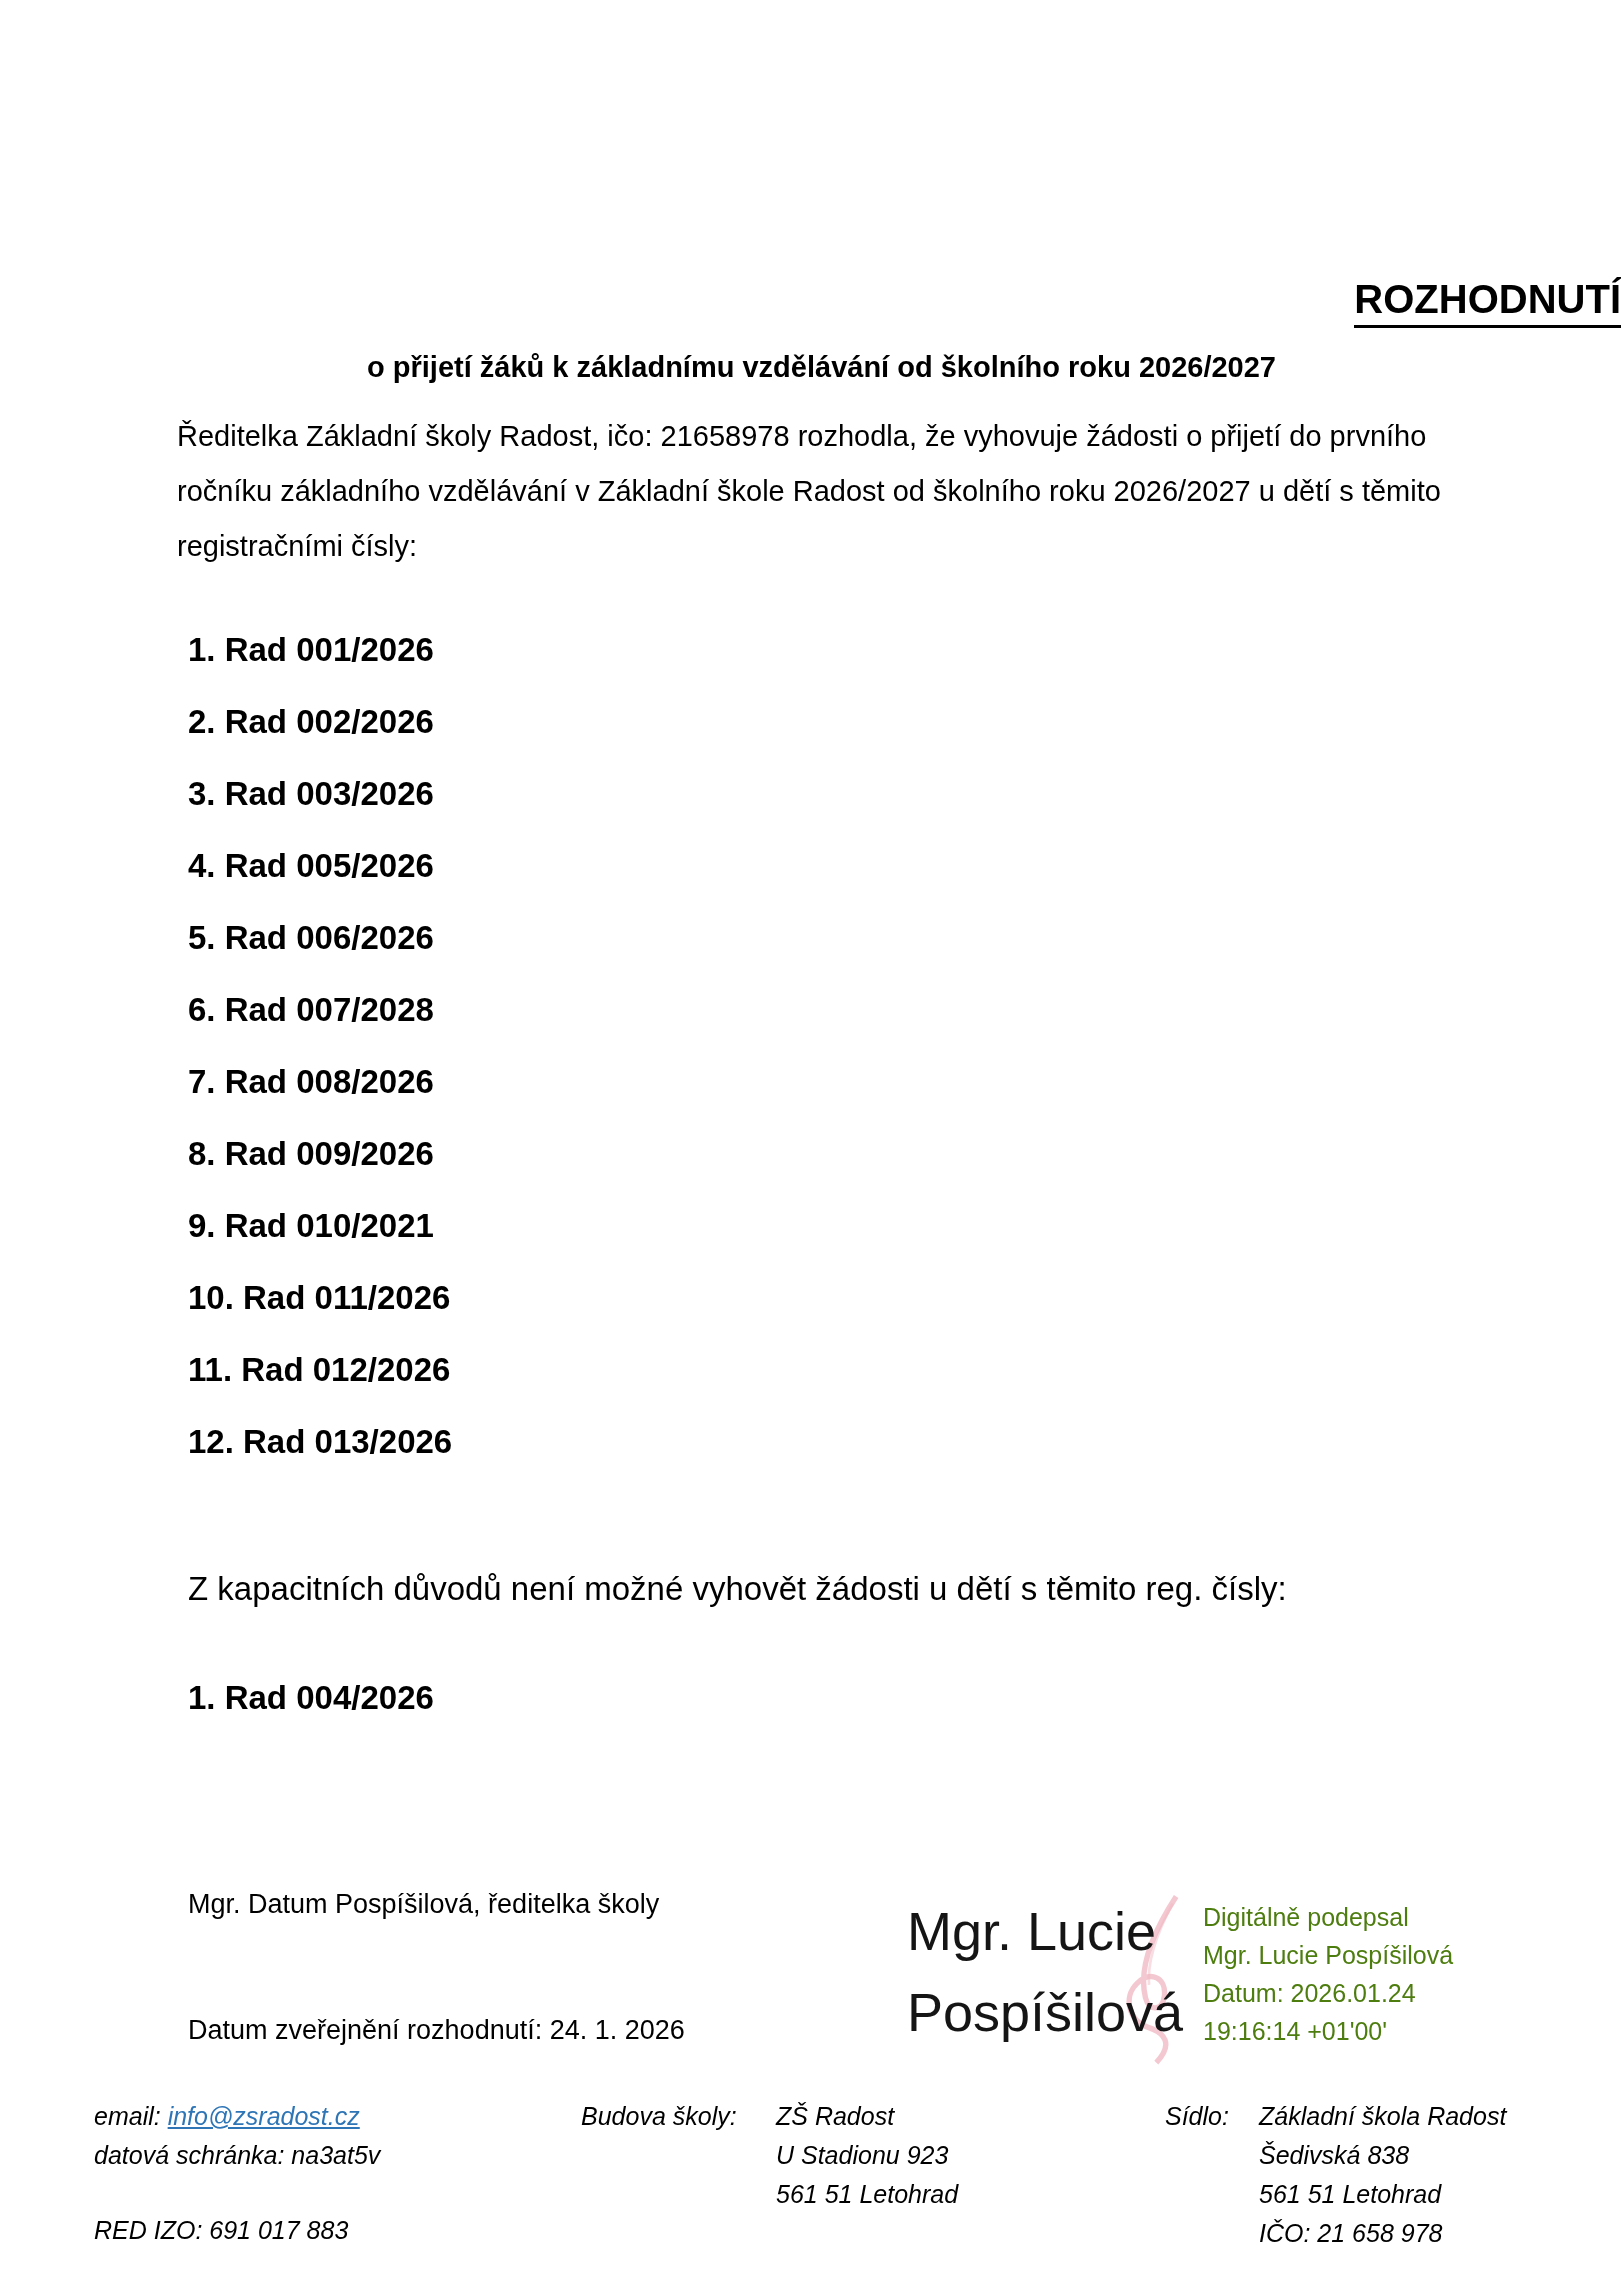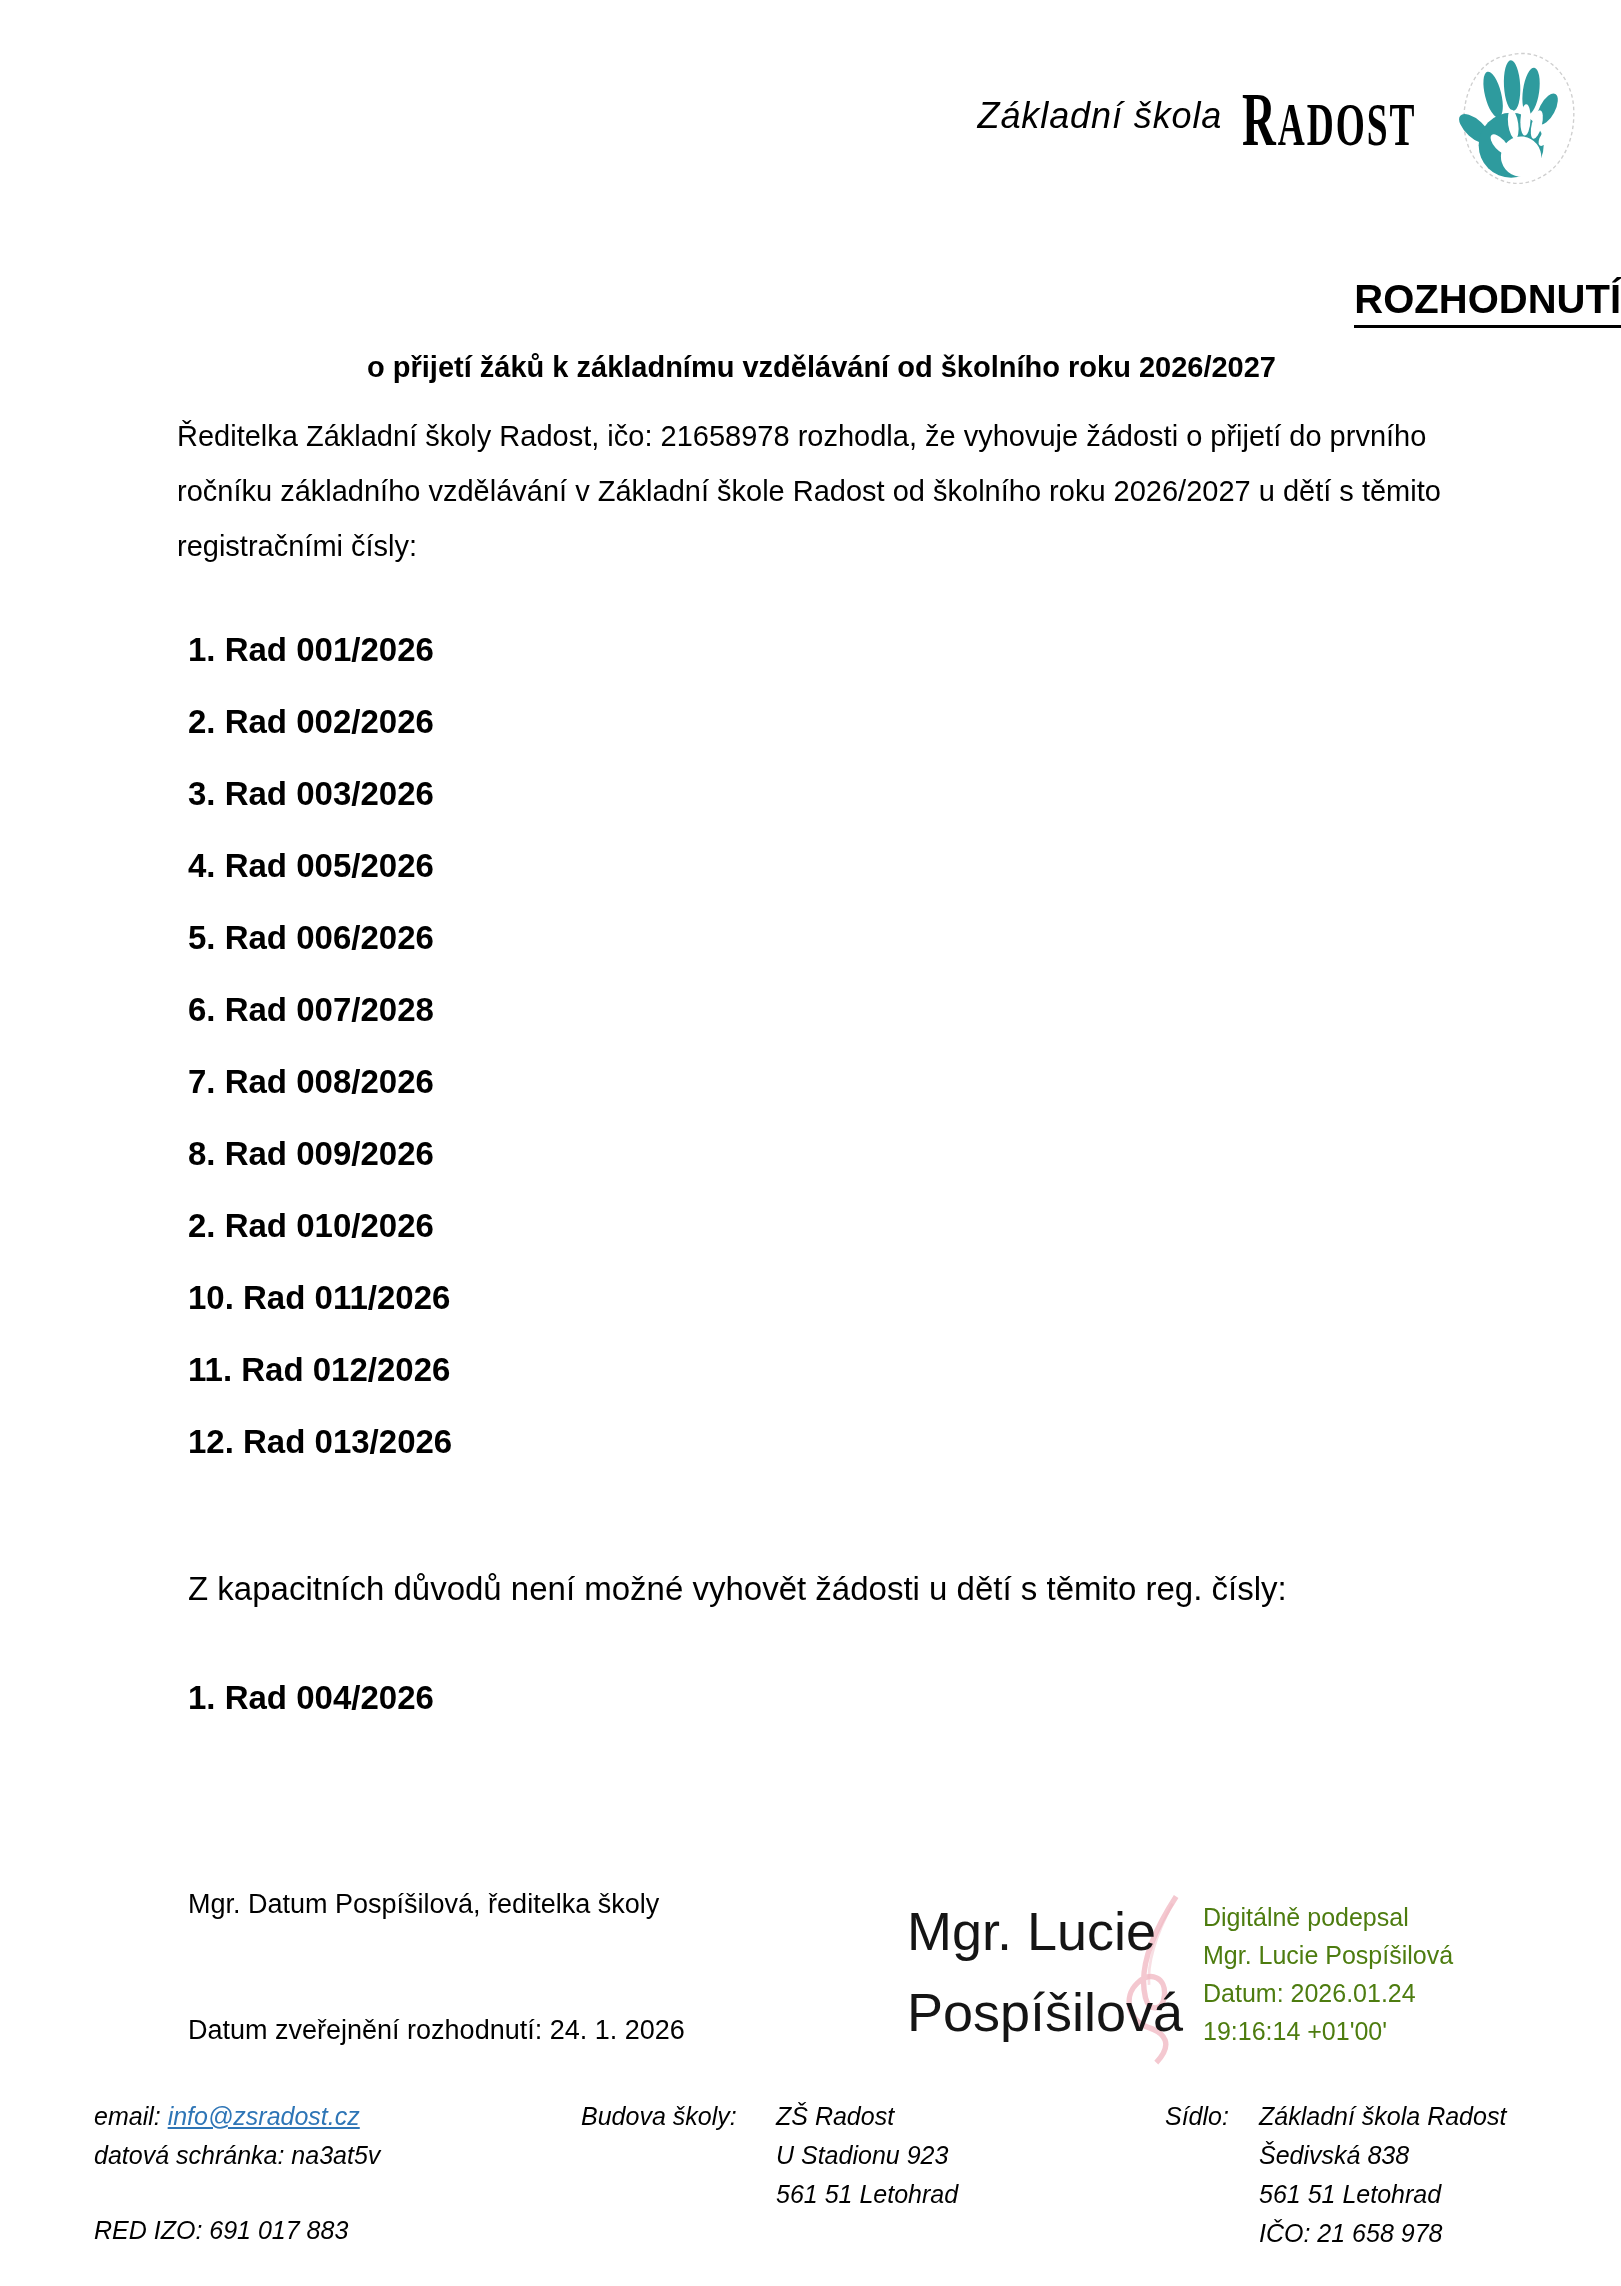--- a/index.html
+++ b/index.html
@@ -90,56 +90,37 @@
   .f-building      { position:absolute; left:776px;  top:2097px; }
   .f-seat-label    { position:absolute; left:1165px; top:2097px; }
   .f-seat          { position:absolute; left:1259px; top:2097px; }
   a.email-link { color:var(--link-color,#2e75b6); text-decoration:underline; }
 </style>
 </head>
 <body>
 
 <div class="page">
 
-  <div class="logo">
-    <span class="logo-type">Základní škola</span>
-    <span class="logo-name">RADOST</span>
-    <svg class="logo-hand" width="121" height="136" viewBox="0 0 134 150" aria-hidden="true">
-      <defs>
-        <g id="handshape">
-          <ellipse cx="14" cy="80" rx="10" ry="22" transform="rotate(-48 14 80)"></ellipse>
-          <ellipse cx="34" cy="42" rx="9" ry="26" transform="rotate(-14 34 42)"></ellipse>
-          <ellipse cx="55" cy="32" rx="9" ry="28" transform="rotate(-3 55 32)"></ellipse>
-          <ellipse cx="76" cy="38" rx="9" ry="26" transform="rotate(8 76 38)"></ellipse>
-          <ellipse cx="94" cy="58" rx="8.5" ry="19" transform="rotate(28 94 58)"></ellipse>
-          <ellipse cx="54" cy="98" rx="36" ry="36"></ellipse>
-        </g>
-      </defs>
-      <path d="M64,3 C98,-2 126,26 129,60 C132,97 117,133 82,144 C50,154 18,130 10,97 C2,63 14,20 46,7 Z" fill="none" stroke="#cfcfcf" stroke-width="1.5" stroke-dasharray="4 3"></path>
-      <use href="#handshape" class="hand-fill" transform="translate(6,6)"></use>
-      <use href="#handshape" fill="#ffffff" transform="translate(38,56) scale(0.62) rotate(6 55 90)"></use>
-    </svg>
-  </div>
 
   <div class="title">
     <span>ROZHODNUTÍ</span>
   </div>
   <div class="subtitle">o přijetí žáků k základnímu vzdělávání od školního roku 2026/2027</div>
   <div class="intro">Ředitelka Základní školy Radost, ičo: 21658978 rozhodla, že vyhovuje žádosti o přijetí do prvního ročníku základního vzdělávání v Základní škole Radost od školního roku 2026/2027 u dětí s těmito registračními čísly:</div>
 
   <div class="accepted-list">
       <div>1. Rad 001/2026</div>
       <div>2. Rad 002/2026</div>
       <div>3. Rad 003/2026</div>
       <div>4. Rad 005/2026</div>
       <div>5. Rad 006/2026</div>
       <div>6. Rad 007/2028</div>
       <div>7. Rad 008/2026</div>
       <div>8. Rad 009/2026</div>
-      <div>2. Rad 010/2026</div>
+      <div>9. Rad 010/2021</div>
       <div>10. Rad 011/2026</div>
       <div>11. Rad 012/2026</div>
       <div>12. Rad 013/2026</div>
     </div>
 
   <div class="rejection-intro">Z kapacitních důvodů není možné vyhovět žádosti u dětí s těmito reg. čísly:</div>
   <div class="rejected-list">
       <div>1. Rad 004/2026</div>
     </div>
 

